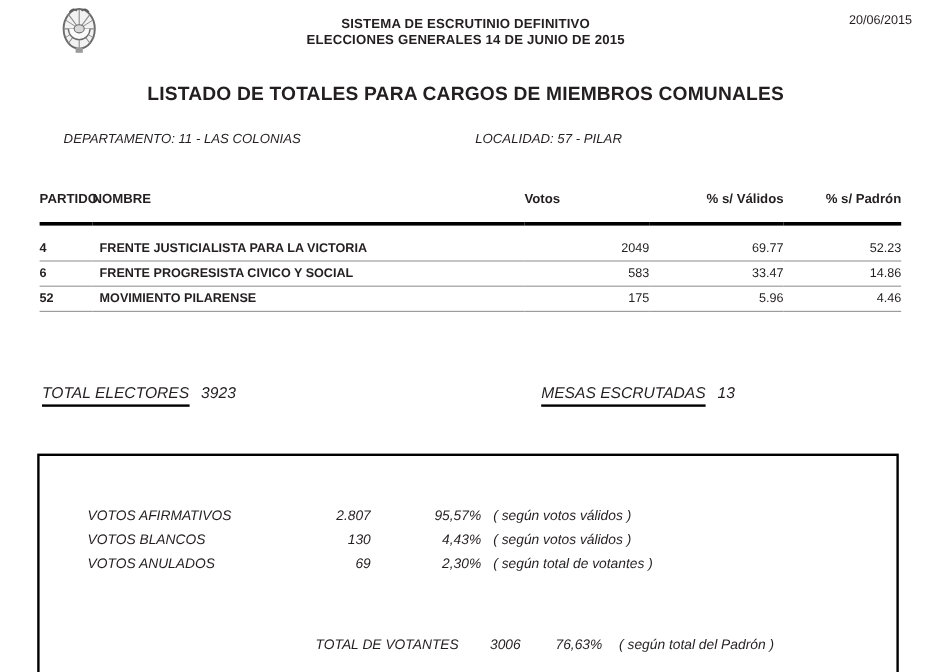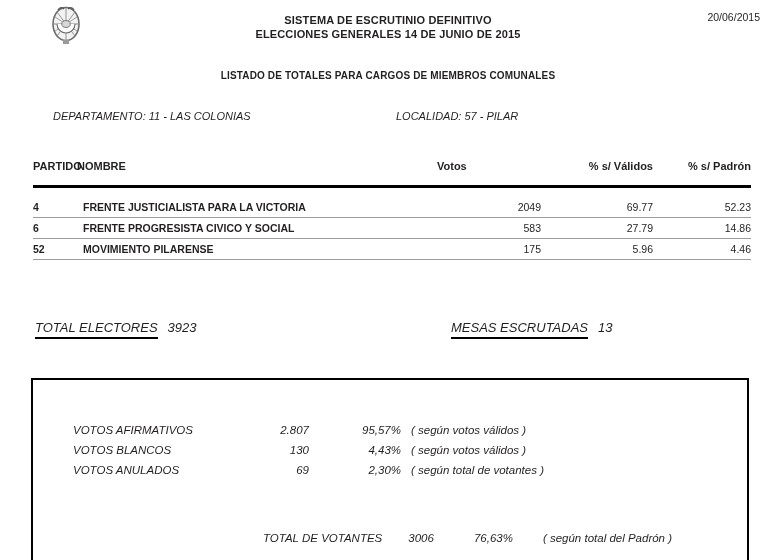--- a/index.html
+++ b/index.html
@@ -54,21 +54,21 @@
     font-weight: bold;
     line-height: 13.5px;
     letter-spacing: 0.15px;
   }
   .list-title {
     position: absolute;
     left: 0;
     right: 0;
     top: 70px;
     text-align: center;
-    font-size: 10px;
+    font-size: 16px;
     font-weight: bold;
     letter-spacing: 0.15px;
   }
 
   
   .scope {
     position: absolute;
     top: 110px;
     left: 0;
     right: 0;
@@ -182,22 +182,22 @@
   .grand-total {
     position: absolute;
     left: 230px;
     top: 152px;
     font-style: italic;
     font-size: 11.5px;
     white-space: nowrap;
   }
   .grand-total .gt-label { }
   .grand-total .gt-count { margin-left: 26px; }
-  .grand-total .gt-pct { margin-left: 40px; }
-  .grand-total .gt-note { margin-left: 30px; }
+  .grand-total .gt-pct { margin-left: 29px; }
+  .grand-total .gt-note { margin-left: 14px; }
 </style>
 </head>
 <body>
 
 <div class="header">
 
   <span class="crest">
     <svg viewBox="0 0 44 44" width="44" height="44" aria-hidden="true">
       <ellipse cx="22" cy="21" rx="13" ry="16.5" fill="#f2f2f2" stroke="#6b6b6b" stroke-width="1.6"></ellipse>
       <path d="M9 21 h26" stroke="#8a8a8a" stroke-width="1"></path>
@@ -246,21 +246,21 @@
         <td class="partido">4</td>
         <td class="nombre">FRENTE JUSTICIALISTA PARA LA VICTORIA</td>
         <td class="num">2049</td>
         <td class="num">69.77</td>
         <td class="num">52.23</td>
       </tr>
       <tr>
         <td class="partido">6</td>
         <td class="nombre">FRENTE PROGRESISTA CIVICO Y SOCIAL</td>
         <td class="num">583</td>
-        <td class="num">27.79</td>
+        <td class="num">33.47</td>
         <td class="num">14.86</td>
       </tr>
       <tr>
         <td class="partido">52</td>
         <td class="nombre">MOVIMIENTO PILARENSE</td>
         <td class="num">175</td>
         <td class="num">5.96</td>
         <td class="num">4.46</td>
       </tr>
     </tbody>

